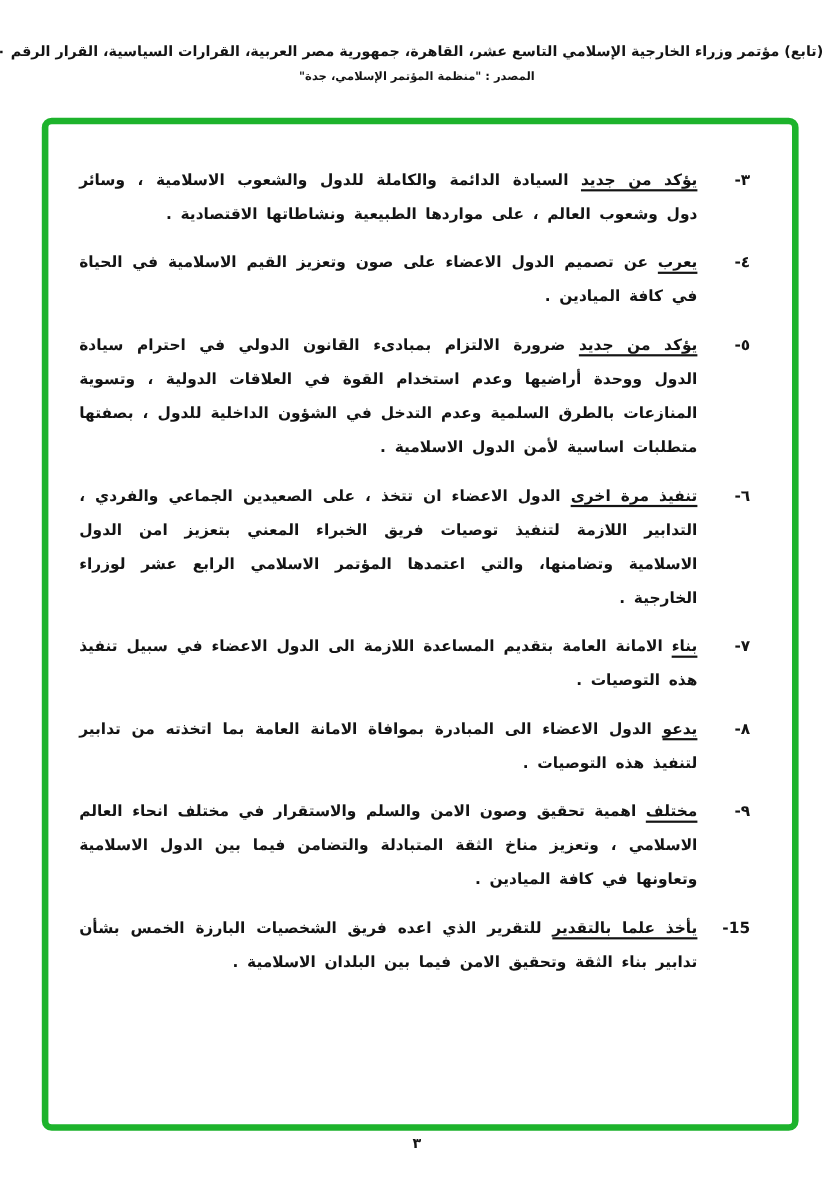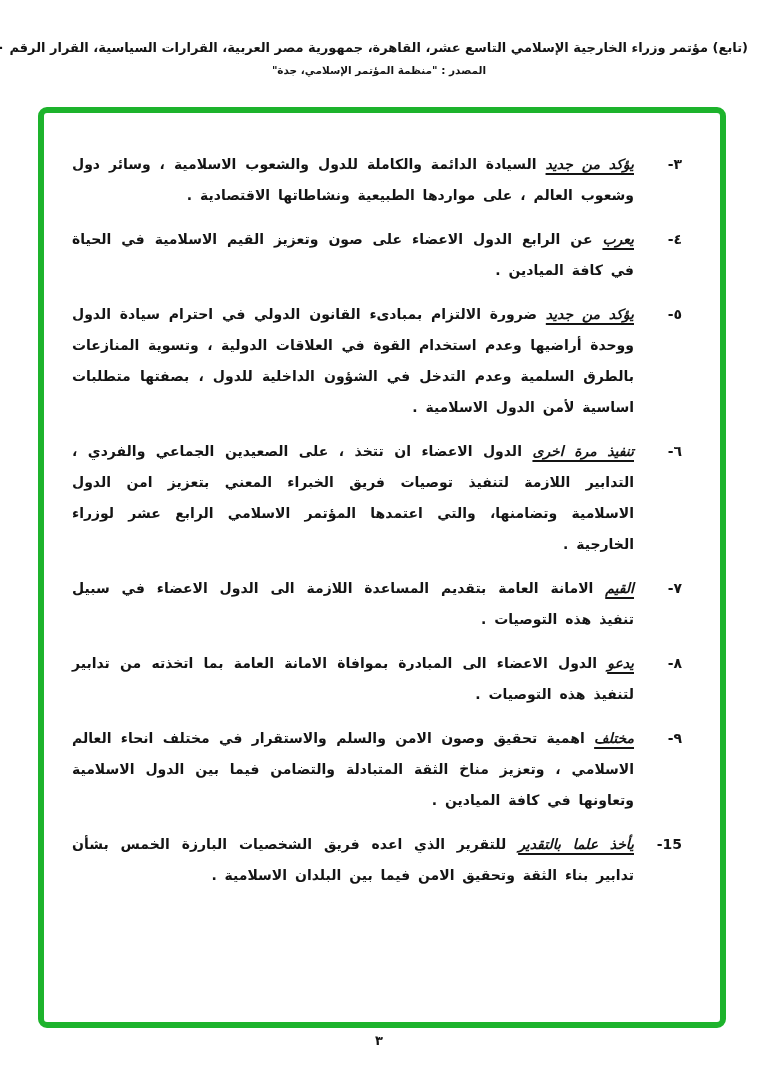--- a/index.html
+++ b/index.html
@@ -68,21 +68,20 @@
     font-size: 14px;
     font-weight: 700;
     line-height: 31px;
     text-align: justify;
     text-justify: inter-word;
     word-spacing: 3px;
   }
   .item-text u {
     text-underline-offset: 4px;
     text-decoration-thickness: 1.5px;
-    font-style: italic;
   }
   .footer {
     position: absolute;
     top: 1033px;
     left: 0;
     right: 0;
     text-align: center;
     font-size: 13px;
     font-weight: 700;
   }
@@ -99,36 +98,36 @@
 
   <div class="frame">
 
     <div class="item">
       <span class="item-num">٣-</span>
       <p class="item-text"><u>يؤكد من جديد</u><span> السيادة الدائمة والكاملة للدول والشعوب الاسلامية ، وسائر دول وشعوب العالم ، على مواردها الطبيعية ونشاطاتها الاقتصادية .</span></p>
     </div>
 
     <div class="item">
       <span class="item-num">٤-</span>
-      <p class="item-text"><u>يعرب</u><span> عن الرابع الدول الاعضاء على صون وتعزيز القيم الاسلامية في الحياة في كافة الميادين .</span></p>
+      <p class="item-text"><u>يعرب</u><span> عن تصميم الدول الاعضاء على صون وتعزيز القيم الاسلامية في الحياة في كافة الميادين .</span></p>
     </div>
 
     <div class="item">
       <span class="item-num">٥-</span>
       <p class="item-text"><u>يؤكد من جديد</u><span> ضرورة الالتزام بمبادىء القانون الدولي في احترام سيادة الدول ووحدة أراضيها وعدم استخدام القوة في العلاقات الدولية ، وتسوية المنازعات بالطرق السلمية وعدم التدخل في الشؤون الداخلية للدول ، بصفتها متطلبات اساسية لأمن الدول الاسلامية .</span></p>
     </div>
 
     <div class="item">
       <span class="item-num">٦-</span>
       <p class="item-text"><u>تنفيذ مرة اخرى</u><span> الدول الاعضاء ان تتخذ ، على الصعيدين الجماعي والفردي ، التدابير اللازمة لتنفيذ توصيات فريق الخبراء المعني بتعزيز امن الدول الاسلامية وتضامنها، والتي اعتمدها المؤتمر الاسلامي الرابع عشر لوزراء الخارجية .</span></p>
     </div>
 
     <div class="item">
       <span class="item-num">٧-</span>
-      <p class="item-text"><u>القيم</u><span> الامانة العامة بتقديم المساعدة اللازمة الى الدول الاعضاء في سبيل تنفيذ هذه التوصيات .</span></p>
+      <p class="item-text"><u>بناء</u><span> الامانة العامة بتقديم المساعدة اللازمة الى الدول الاعضاء في سبيل تنفيذ هذه التوصيات .</span></p>
     </div>
 
     <div class="item">
       <span class="item-num">٨-</span>
       <p class="item-text"><u>يدعو</u><span> الدول الاعضاء الى المبادرة بموافاة الامانة العامة بما اتخذته من تدابير لتنفيذ هذه التوصيات .</span></p>
     </div>
 
     <div class="item">
       <span class="item-num">٩-</span>
       <p class="item-text"><u>مختلف</u><span> اهمية تحقيق وصون الامن والسلم والاستقرار في مختلف انحاء العالم الاسلامي ، وتعزيز مناخ الثقة المتبادلة والتضامن فيما بين الدول الاسلامية وتعاونها في كافة الميادين .</span></p>

